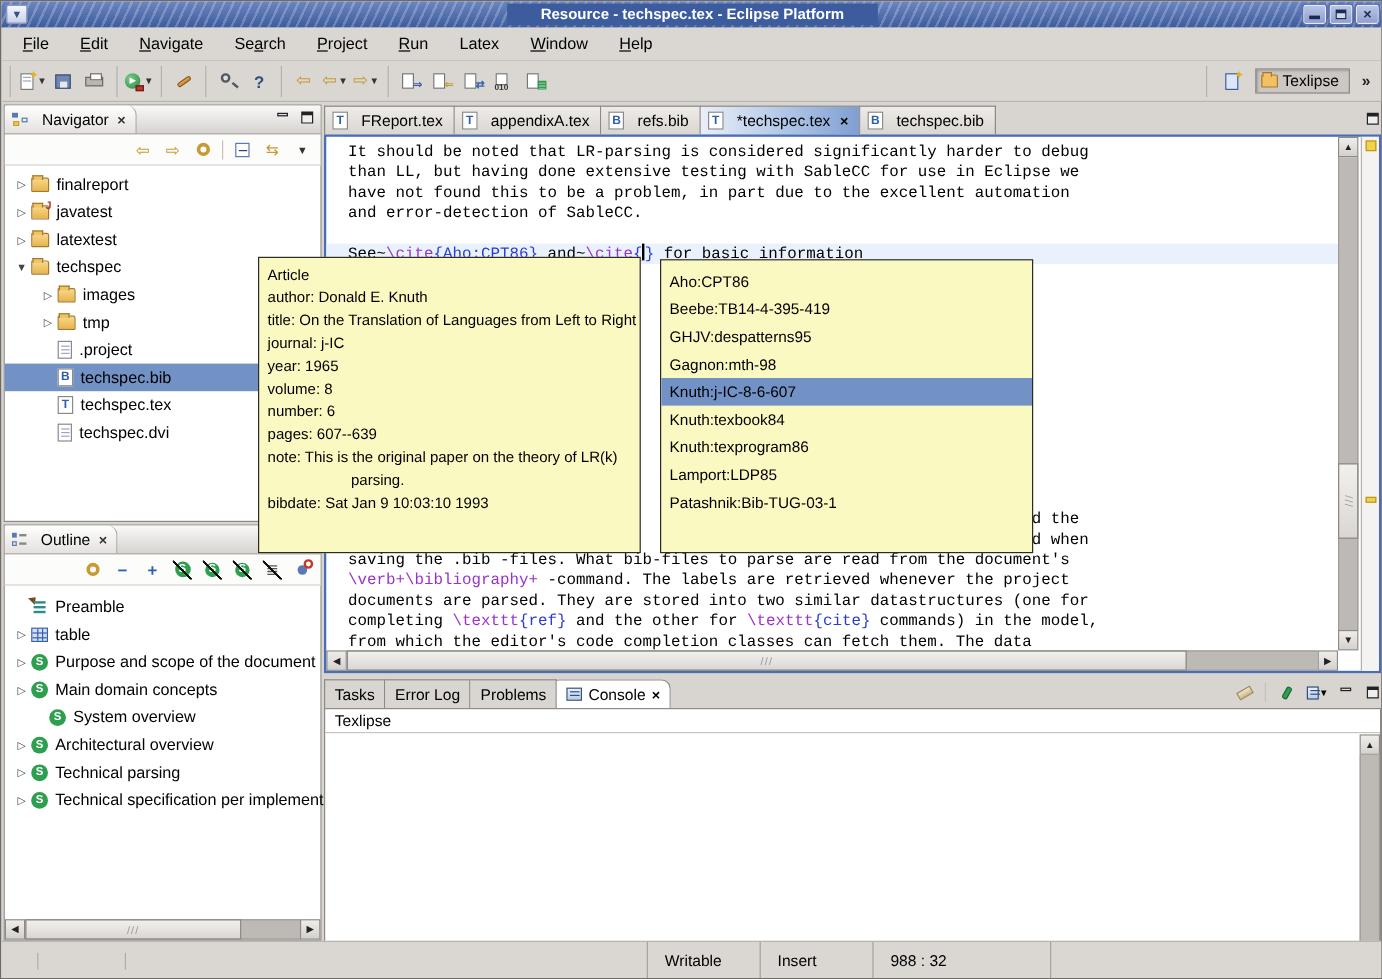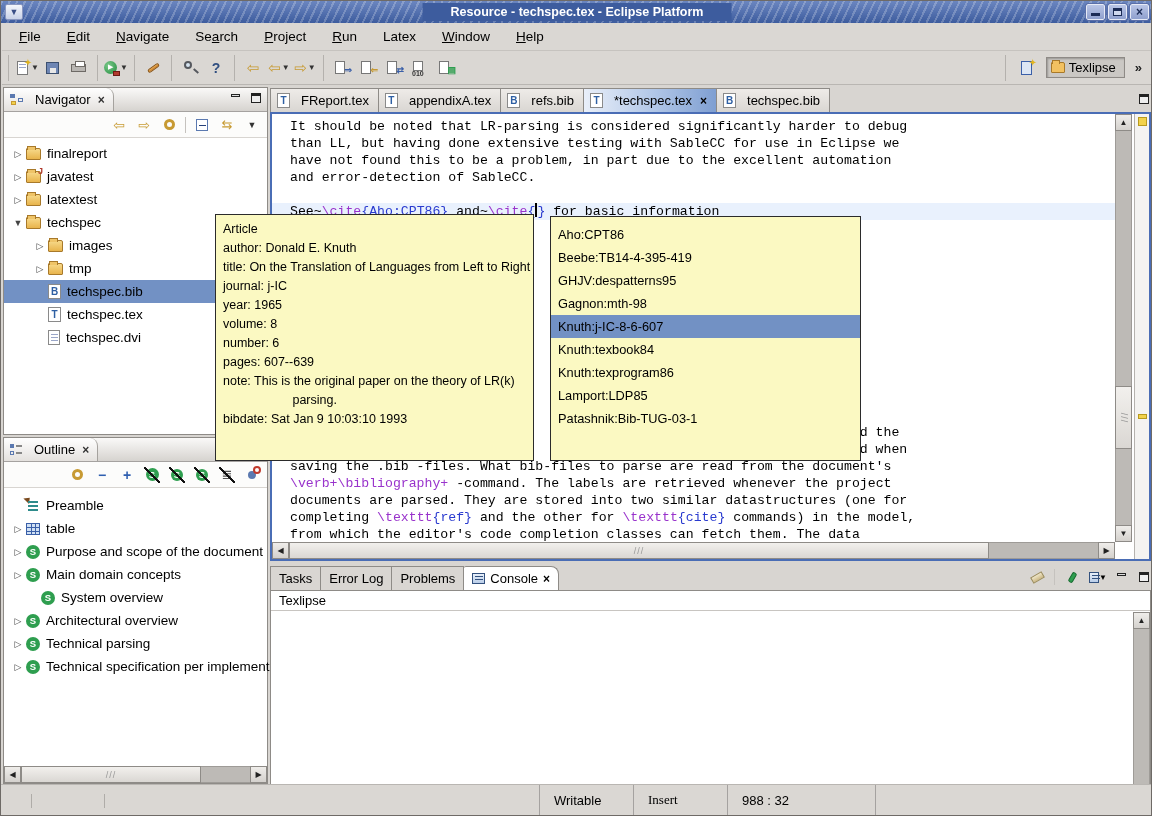--- a/index.html
+++ b/index.html
@@ -191,21 +191,21 @@
   #ol-hsb-left { left:0; bottom:0; }
   #ol-hsb-right { right:0; bottom:0; }
   #ol-hsb-track { left:17px; right:17px; bottom:0; height:17px; }
   #ol-hsb-thumb { left:17px; bottom:0; width:180px; height:17px; }
 
   
   #statusbar { position:absolute; left:0; bottom:0; width:1152px; height:31px; background:#DAD7D3; border-top:1px solid #B9B6B2; }
   .s-tick { position:absolute; top:9px; width:1px; height:14px; background:#AFaCA8; }
   #status-cells { position:absolute; left:538px; top:0; height:100%; display:flex; }
   .scell { border-left:1px solid #A5A2A0; padding:0 14px; display:flex; align-items:center; font-size:13px; }
-  .scell:nth-child(1){ width:94px; } .scell:nth-child(2){ width:94px;font-family:Liberation Serif, serif; } .scell:nth-child(3){ width:127px; }
+  .scell:nth-child(1){ width:94px; } .scell:nth-child(2){ width:94px; } .scell:nth-child(3){ width:127px; }
   #status-end { position:absolute; left:874px; top:0; height:100%; border-left:1px solid #A5A2A0; }
 
   
   #bib-tooltip { position:absolute; left:214px; top:213px; width:319px; height:247px; background:var(--tooltip_yellow);
     border:1px solid #2B2B2B; z-index:60; padding:5px 7px; font-size:12.5px; line-height:19px; overflow:hidden; white-space:pre; }
   #cite-popup { position:absolute; left:549px; top:215px; width:311px; height:245px; background:var(--tooltip_yellow);
     border:1px solid #2B2B2B; z-index:60; padding-top:6px; font-size:12.8px; overflow:hidden; }
   .citem { height:23px; line-height:23px; padding-left:7px; white-space:nowrap; }
   .citem.sel { background:var(--selection_blue); }
 </style>
@@ -416,20 +416,25 @@
       </div>
       <div class="tree-row" style="padding-left: 28px;">
         <span class="expander">▷</span>
         <span class="ticon i-folder"></span>
         <span>images</span>
       </div>
       <div class="tree-row" style="padding-left: 28px;">
         <span class="expander">▷</span>
         <span class="ticon i-folder"></span>
         <span>tmp</span>
+      </div>
+      <div class="tree-row" style="padding-left: 28px;">
+        <span class="expander"></span>
+        <span class="ticon i-file"></span>
+        <span>.project</span>
       </div>
       <div class="tree-row sel" style="padding-left: 28px;">
         <span class="expander"></span>
         <span class="ticon i-letter bib"></span>
         <span>techspec.bib</span>
       </div>
       <div class="tree-row" style="padding-left: 28px;">
         <span class="expander"></span>
         <span class="ticon i-letter tex"></span>
         <span>techspec.tex</span>

